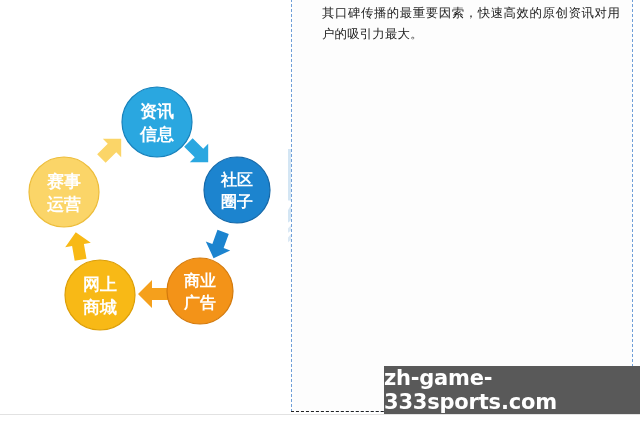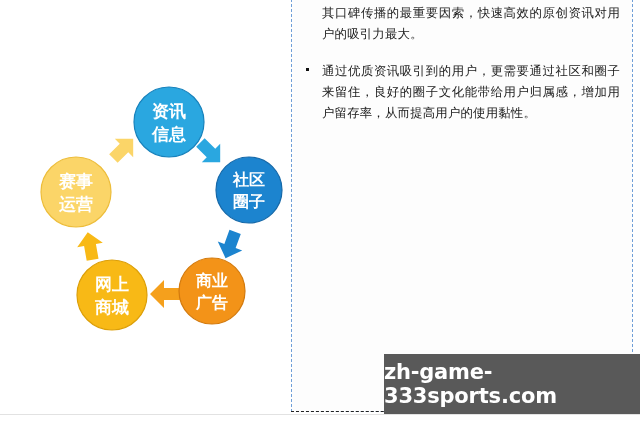--- a/index.html
+++ b/index.html
@@ -18,21 +18,21 @@
     position: relative;
     width: 640px;
     height: 427px;
     background: #ffffff;
     overflow: hidden;
   }
 
   
   #diagram {
     position: absolute;
-    left: 12px;
+    left: 0;
     top: 0;
     width: 288px;
     height: 427px;
     background: #ffffff;
   }
   #diagram svg { display: block; }
 
   .node-label {
     font-family: "DejaVu Sans", "Liberation Sans", sans-serif;
     fill: #ffffff;
@@ -133,21 +133,21 @@
     letter-spacing: 6px;
     white-space: nowrap;
   }
 
   
   #url-watermark {
     position: absolute;
     right: 0;
     bottom: 13px;
     width: 256px;
-    height: 60px;
+    height: 48px;
     background: #595959;
     display: flex;
     align-items: center;
     justify-content: center;
   }
   #url-watermark span {
     font-family: "DejaVu Sans", "Liberation Sans", sans-serif;
     font-size: 21px;
     font-weight: 700;
     color: #ffffff;
@@ -231,24 +231,20 @@
 
     </svg>
   </div>
 
   <div id="text-panel">
     <ul class="bullets">
       <li class="first-clipped">
         
         <span>资讯信息是体育资讯行业的核心，是常用户、吸引及其口碑传播的最重要因索，快速高效的原创资讯对用户的吸引力最大。</span>
       </li>
-      <li>
-        <span class="dot"></span>
-        <span>通过优质资讯吸引到的用户，更需要通过社区和圈子来留住，良好的圈子文化能带给用户归属感，增加用户留存率，从而提高用户的使用黏性。</span>
-      </li>
     </ul>
   </div>
   <div id="text-panel-bottomline"></div>
 
   <div id="url-watermark">
     <span>zh-game-333sports.com</span>
   </div>
 
   <div id="bottom-strip"></div>
 

